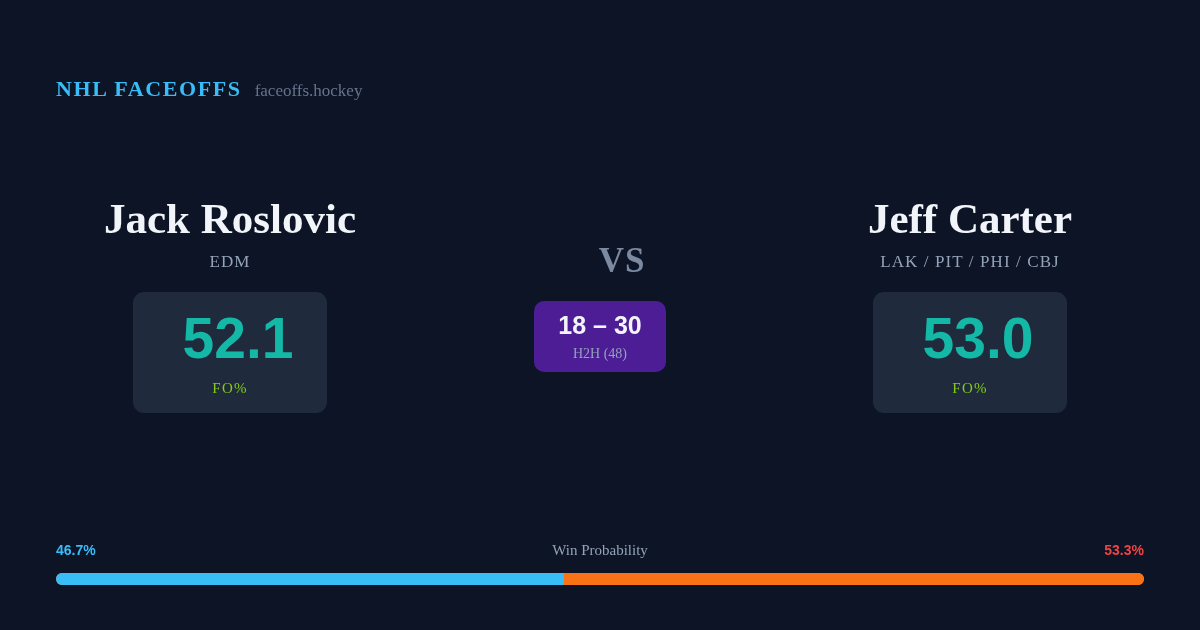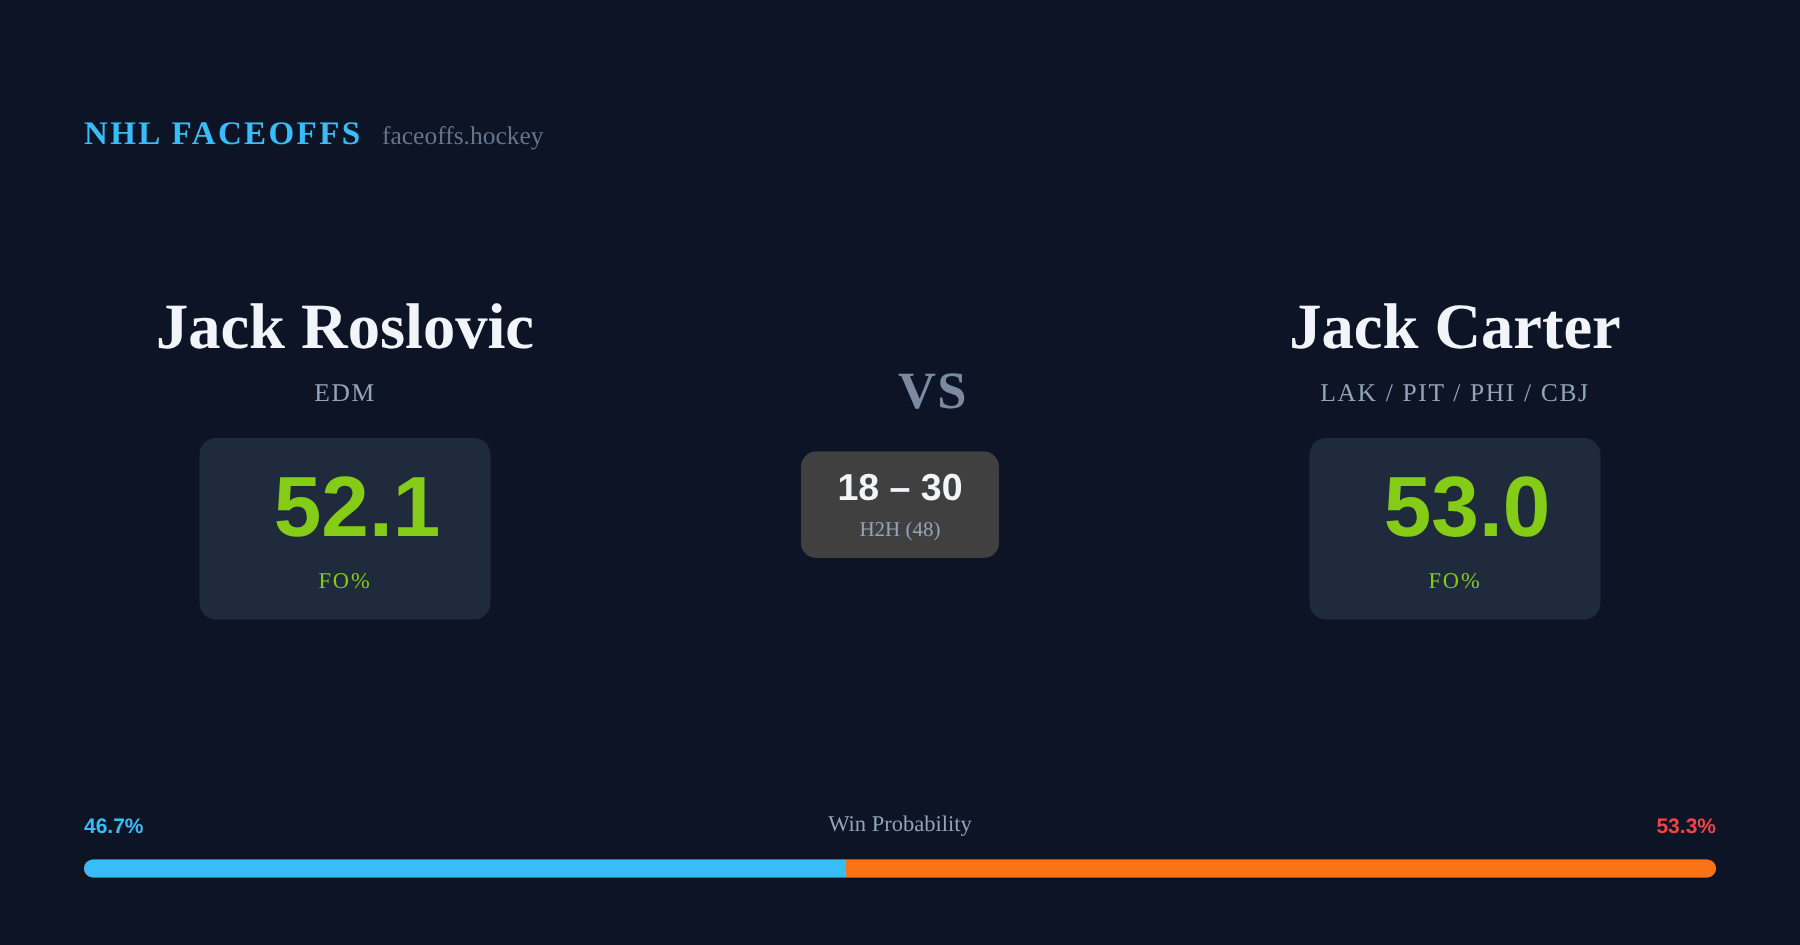--- a/index.html
+++ b/index.html
@@ -80,21 +80,21 @@
     padding: 18px 34px 16px 34px;
     min-width: 92px;
     display: flex;
     flex-direction: column;
     align-items: center;
   }
   .stat-value {
     font-family: "Liberation Sans", sans-serif;
     font-weight: bold;
     font-size: 57px;
-    color: #84cc16;
+    color: #14b8a6;
     line-height: 1;
     margin-left: 16px;
   }
   .stat-label {
     margin-top: 13px;
     font-family: "Liberation Serif", serif;
     font-size: 15px;
     letter-spacing: 1.2px;
     color: #84cc16;
   }
@@ -111,21 +111,21 @@
     font-family: "Liberation Serif", serif;
     font-weight: bold;
     font-size: 35px;
     letter-spacing: 1px;
     color: #7b8aa1;
     line-height: 1;
     margin-left: 44px;
   }
   .h2h-card {
     margin-top: 23px;
-    background: #404040;
+    background: #4c1d95;
     border-radius: 10px;
     padding: 12px 24px 11px 24px;
     display: flex;
     flex-direction: column;
     align-items: center;
   }
   .h2h-record {
     font-family: "Liberation Sans", sans-serif;
     font-weight: bold;
     font-size: 25px;
@@ -218,21 +218,21 @@
 
   <div class="center">
     <div class="vs-text">VS</div>
     <div class="h2h-card">
       <div class="h2h-record">18 – 30</div>
       <div class="h2h-label">H2H (48)</div>
     </div>
   </div>
 
   <div class="side">
-    <div class="player-name">Jack Carter</div>
+    <div class="player-name">Jeff Carter</div>
     <div class="player-teams">LAK / PIT / PHI / CBJ</div>
     <div class="stat-card">
       <div class="stat-value">53.0</div>
       <div class="stat-label">FO%</div>
     </div>
   </div>
 
 </div>
 
 <div class="winprob">

